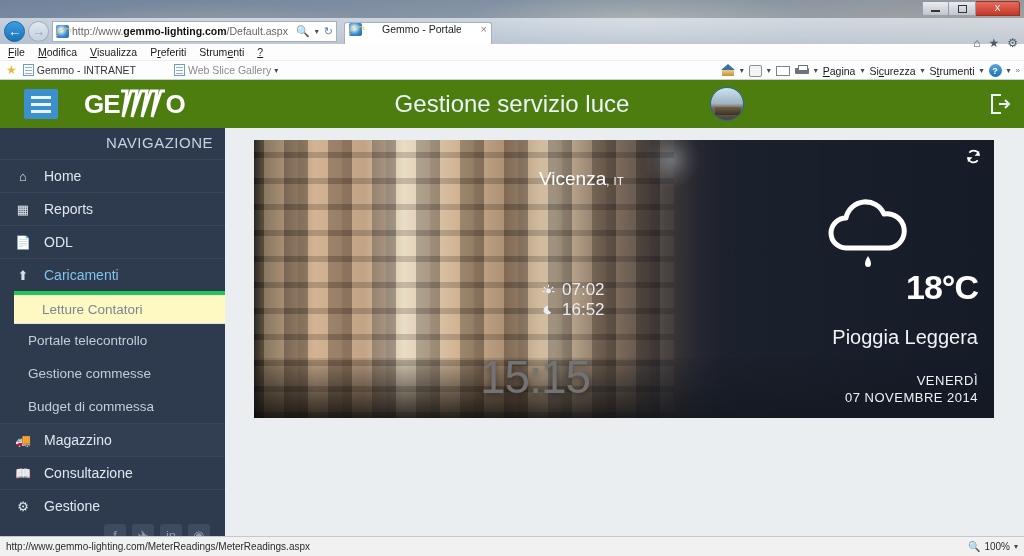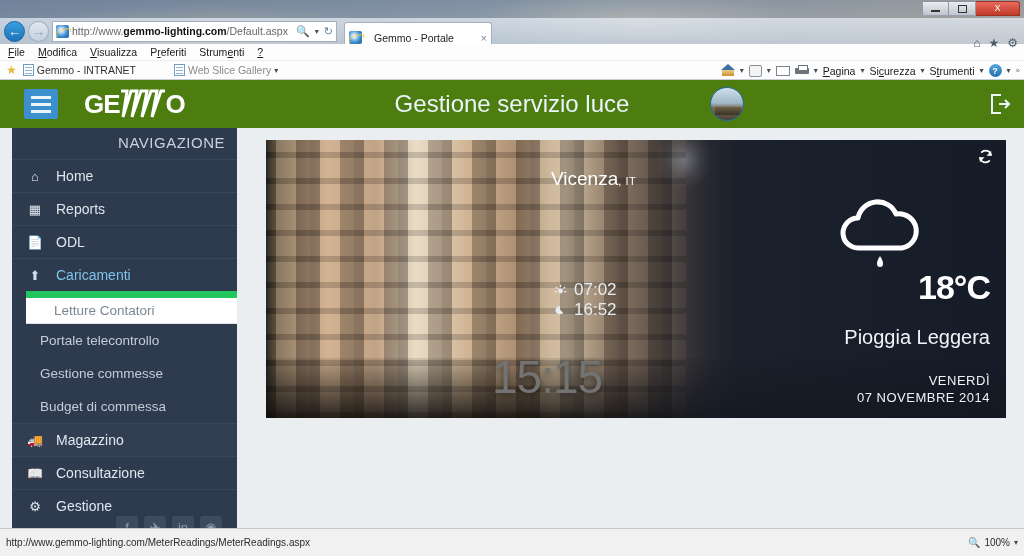--- a/index.html
+++ b/index.html
@@ -85,21 +85,21 @@
   }
   .url { flex: 1; white-space: nowrap; overflow: hidden; }
   .url b { color: #111; font-weight: bold; }
   .ab-icons { display: flex; gap: 5px; align-items: center; color: #5a7f9e; font-size: 11px; }
 
   .tabstrip { display: flex; align-items: flex-end; height: 26px; margin-left: 4px; }
   .tab {
     width: 148px; height: 22px; background: #fff;
     border: 1px solid #a3b0bf; border-bottom: none;
     border-top-left-radius: 3px; border-top-right-radius: 3px;
-    display: flex; align-items: flex-end; gap: 12px; padding: 0 4px;
+    display: flex; align-items: flex-start; gap: 20px; padding: 0 4px;
     font-size: 10.5px; color: #222;
   }
   .tab-title { flex: 1; white-space: nowrap; overflow: hidden; }
   .tab-close { color: #7a8794; font-size: 11px; }
 
   
   .menubar {
     height: 17px; display: flex; align-items: center; gap: 13px;
     padding: 0 8px; background: #fdfdfd; font-size: 10.5px; color: #1a1a1a;
     border-bottom: 1px solid #eceff2;
@@ -210,43 +210,42 @@
     width: 24px; height: 24px;
   }
 
   
   .app-body { position: absolute; top: 48px; left: 0; right: 0; bottom: 0; display: flex; }
 
   
   .sidebar {
     width: 225px; background: #2e3b4e; flex: none; position: relative;
     overflow: hidden;
-    margin-left: 12px;
   }
   .nav-label {
     text-align: right; padding: 6px 12px 8px 0;
     color: #c7d2de; font-size: 15px; letter-spacing: .5px;
   }
   .nav-item {
     height: 33px; display: flex; align-items: center; gap: 12px;
     padding-left: 14px; color: #dfe6ee; font-size: 14px;
     border-top: 1px solid #3a4759;
   }
   .nav-item .ico { width: 18px; text-align: center; font-size: 13px; color: #dfe6ee; flex: none; }
   .nav-item.active { color: #7fc2ea; background: #2e3b4e; }
   .nav-item.active .ico { color: #cfe2f0; }
   .nav-item.shade { background: #36435780; }
   .sub-item {
     height: 33px; display: flex; align-items: center;
     padding-left: 28px; color: #c3ccd8; font-size: 13.5px;
     background: #2e3b4e;
   }
   .sub-item.hover {
-    background: #ffffff; color: #7c8794; margin-left: 14px;
-    border-top: 7px solid #22c55e; border-bottom: 1px solid #dfe3e8;
+    background: #fef9c3; color: #7c8794; margin-left: 14px;
+    border-top: 4px solid #22c55e; border-bottom: 1px solid #dfe3e8;
   }
   .social {
     position: absolute; bottom: -10px; left: 104px; display: flex; gap: 6px;
   }
   .social i {
     width: 22px; height: 22px; border-radius: 3px; background: #3d4b5e;
     display: flex; align-items: center; justify-content: center;
     color: #8e9dad; font-size: 13px; font-style: normal;
   }
 
@@ -316,21 +315,21 @@
   }
   .w-date {
     position: absolute; right: 16px; bottom: 12px;
     color: #eef2f6; font-size: 13px; text-align: right; line-height: 17px;
     letter-spacing: .5px;
     margin-left: 24px;
   }
 
   
   .statusbar {
-    height: 28px; background: #f1f1f1; border-top: 1px solid #c4c9d0;
+    height: 20px; background: #f1f1f1; border-top: 1px solid #c4c9d0;
     display: flex; align-items: center; padding: 1px 6px;
     font-size: 10px; color: #2b2b2b;
   }
   .statusbar .sb-url { flex: 1; white-space: nowrap; overflow: hidden; }
   .sb-zoom { display: flex; align-items: center; gap: 4px; }
   .sb-zoom .mag { color: #3a6f9e; font-size: 10px; }
 </style>
 </head>
 <body>
 

